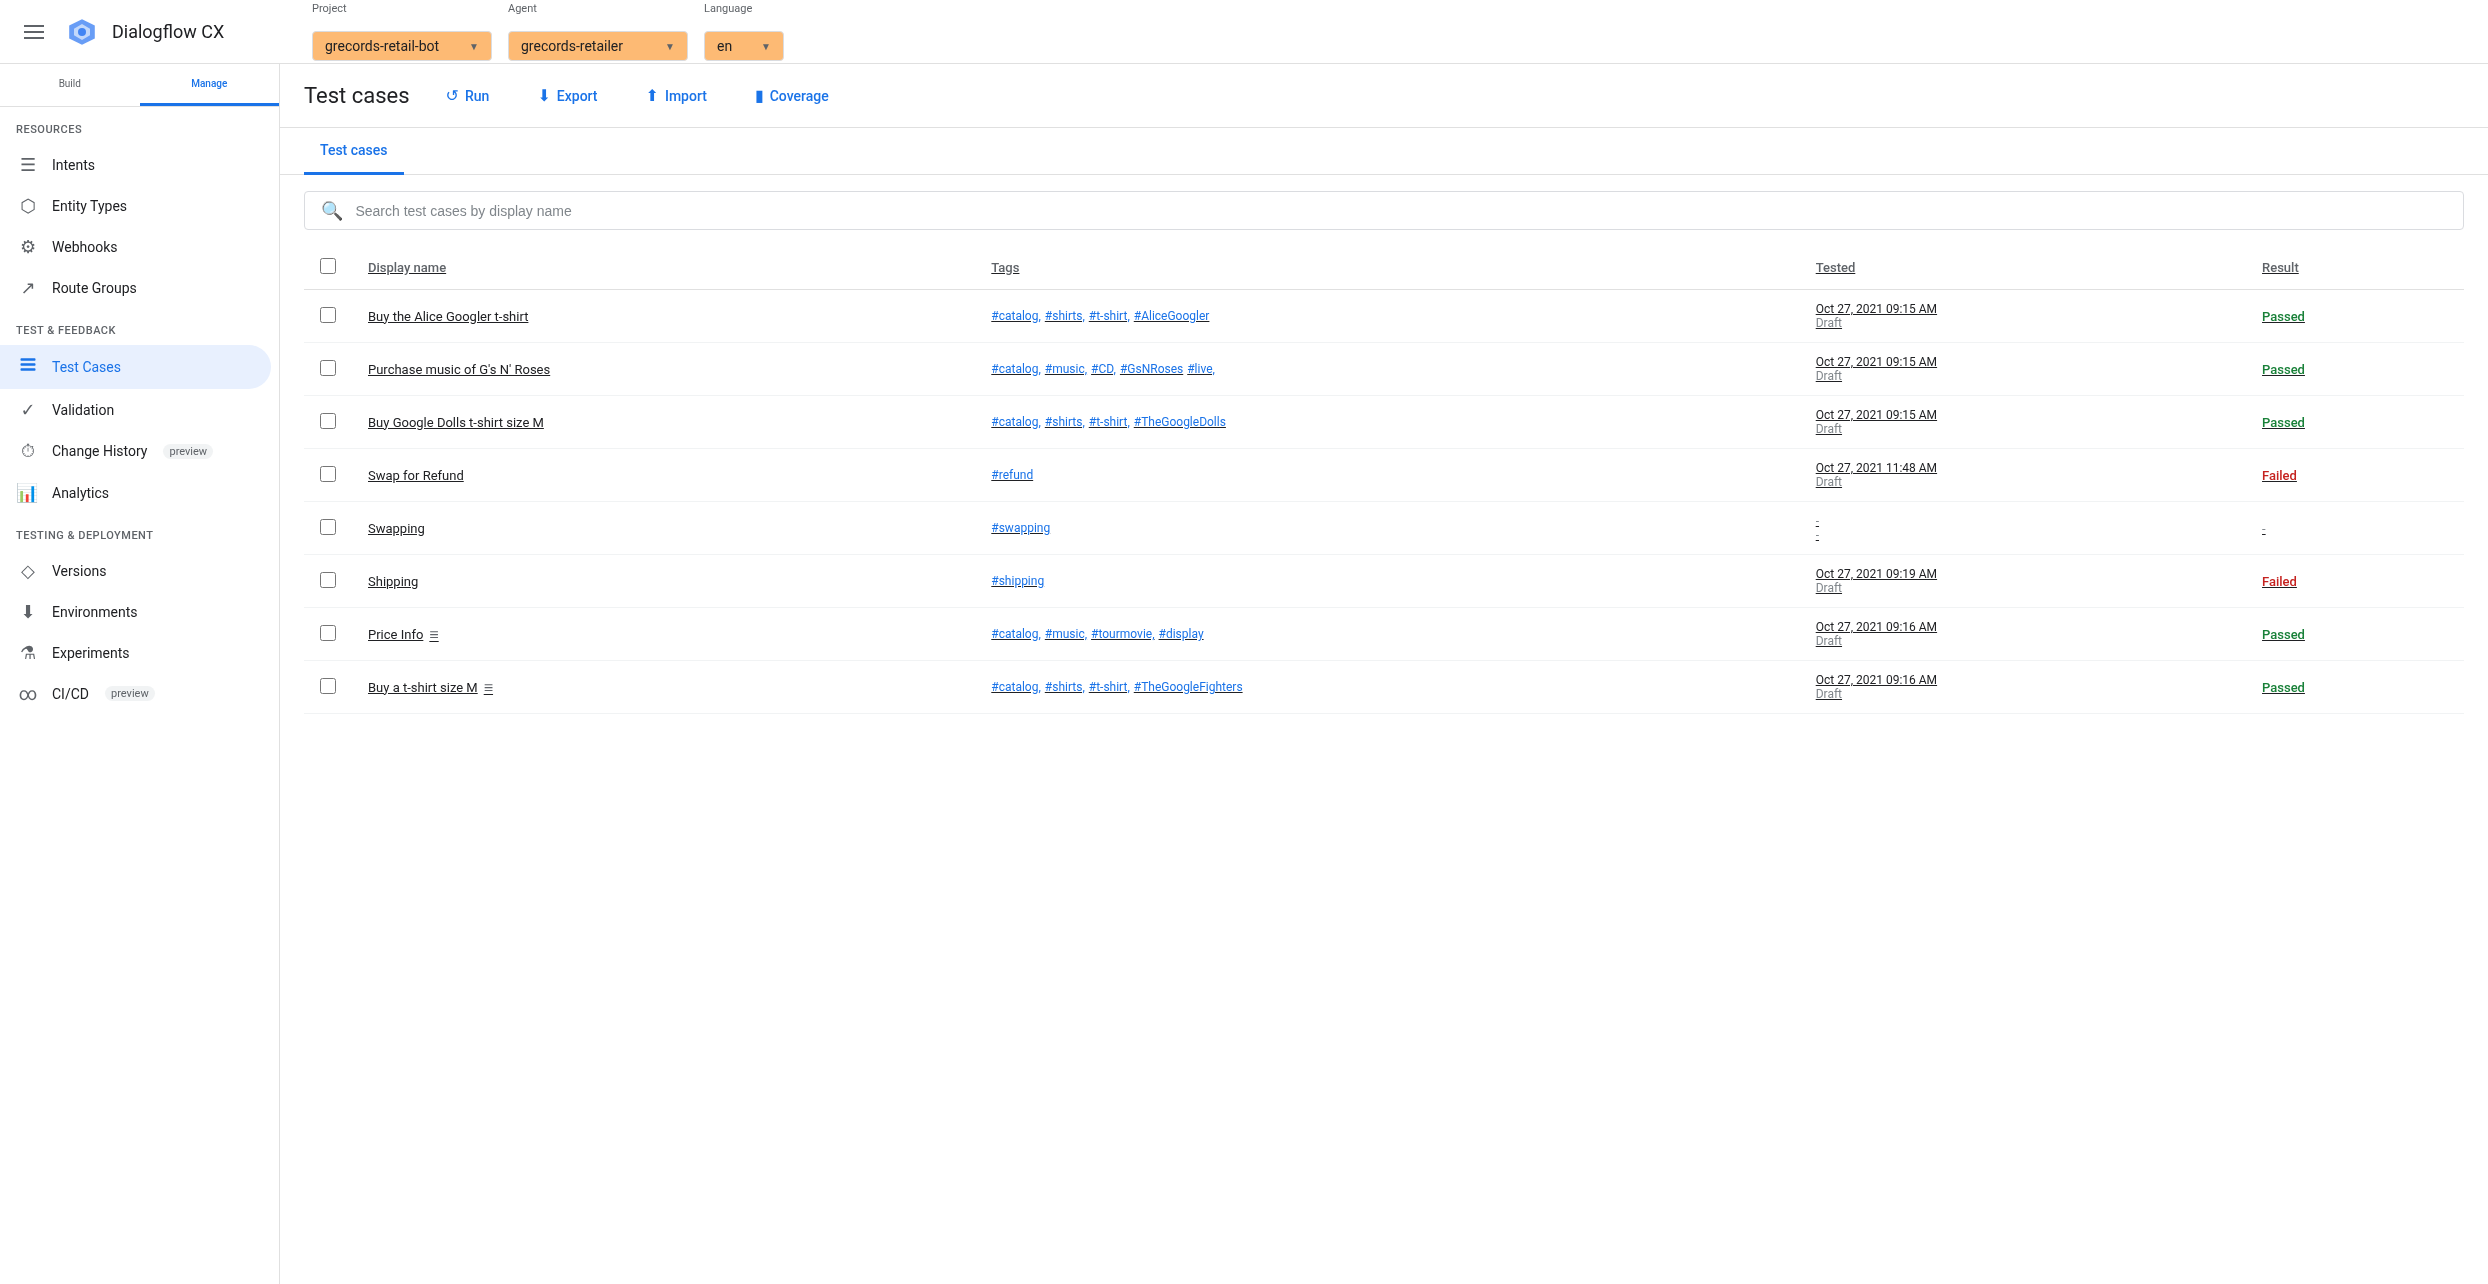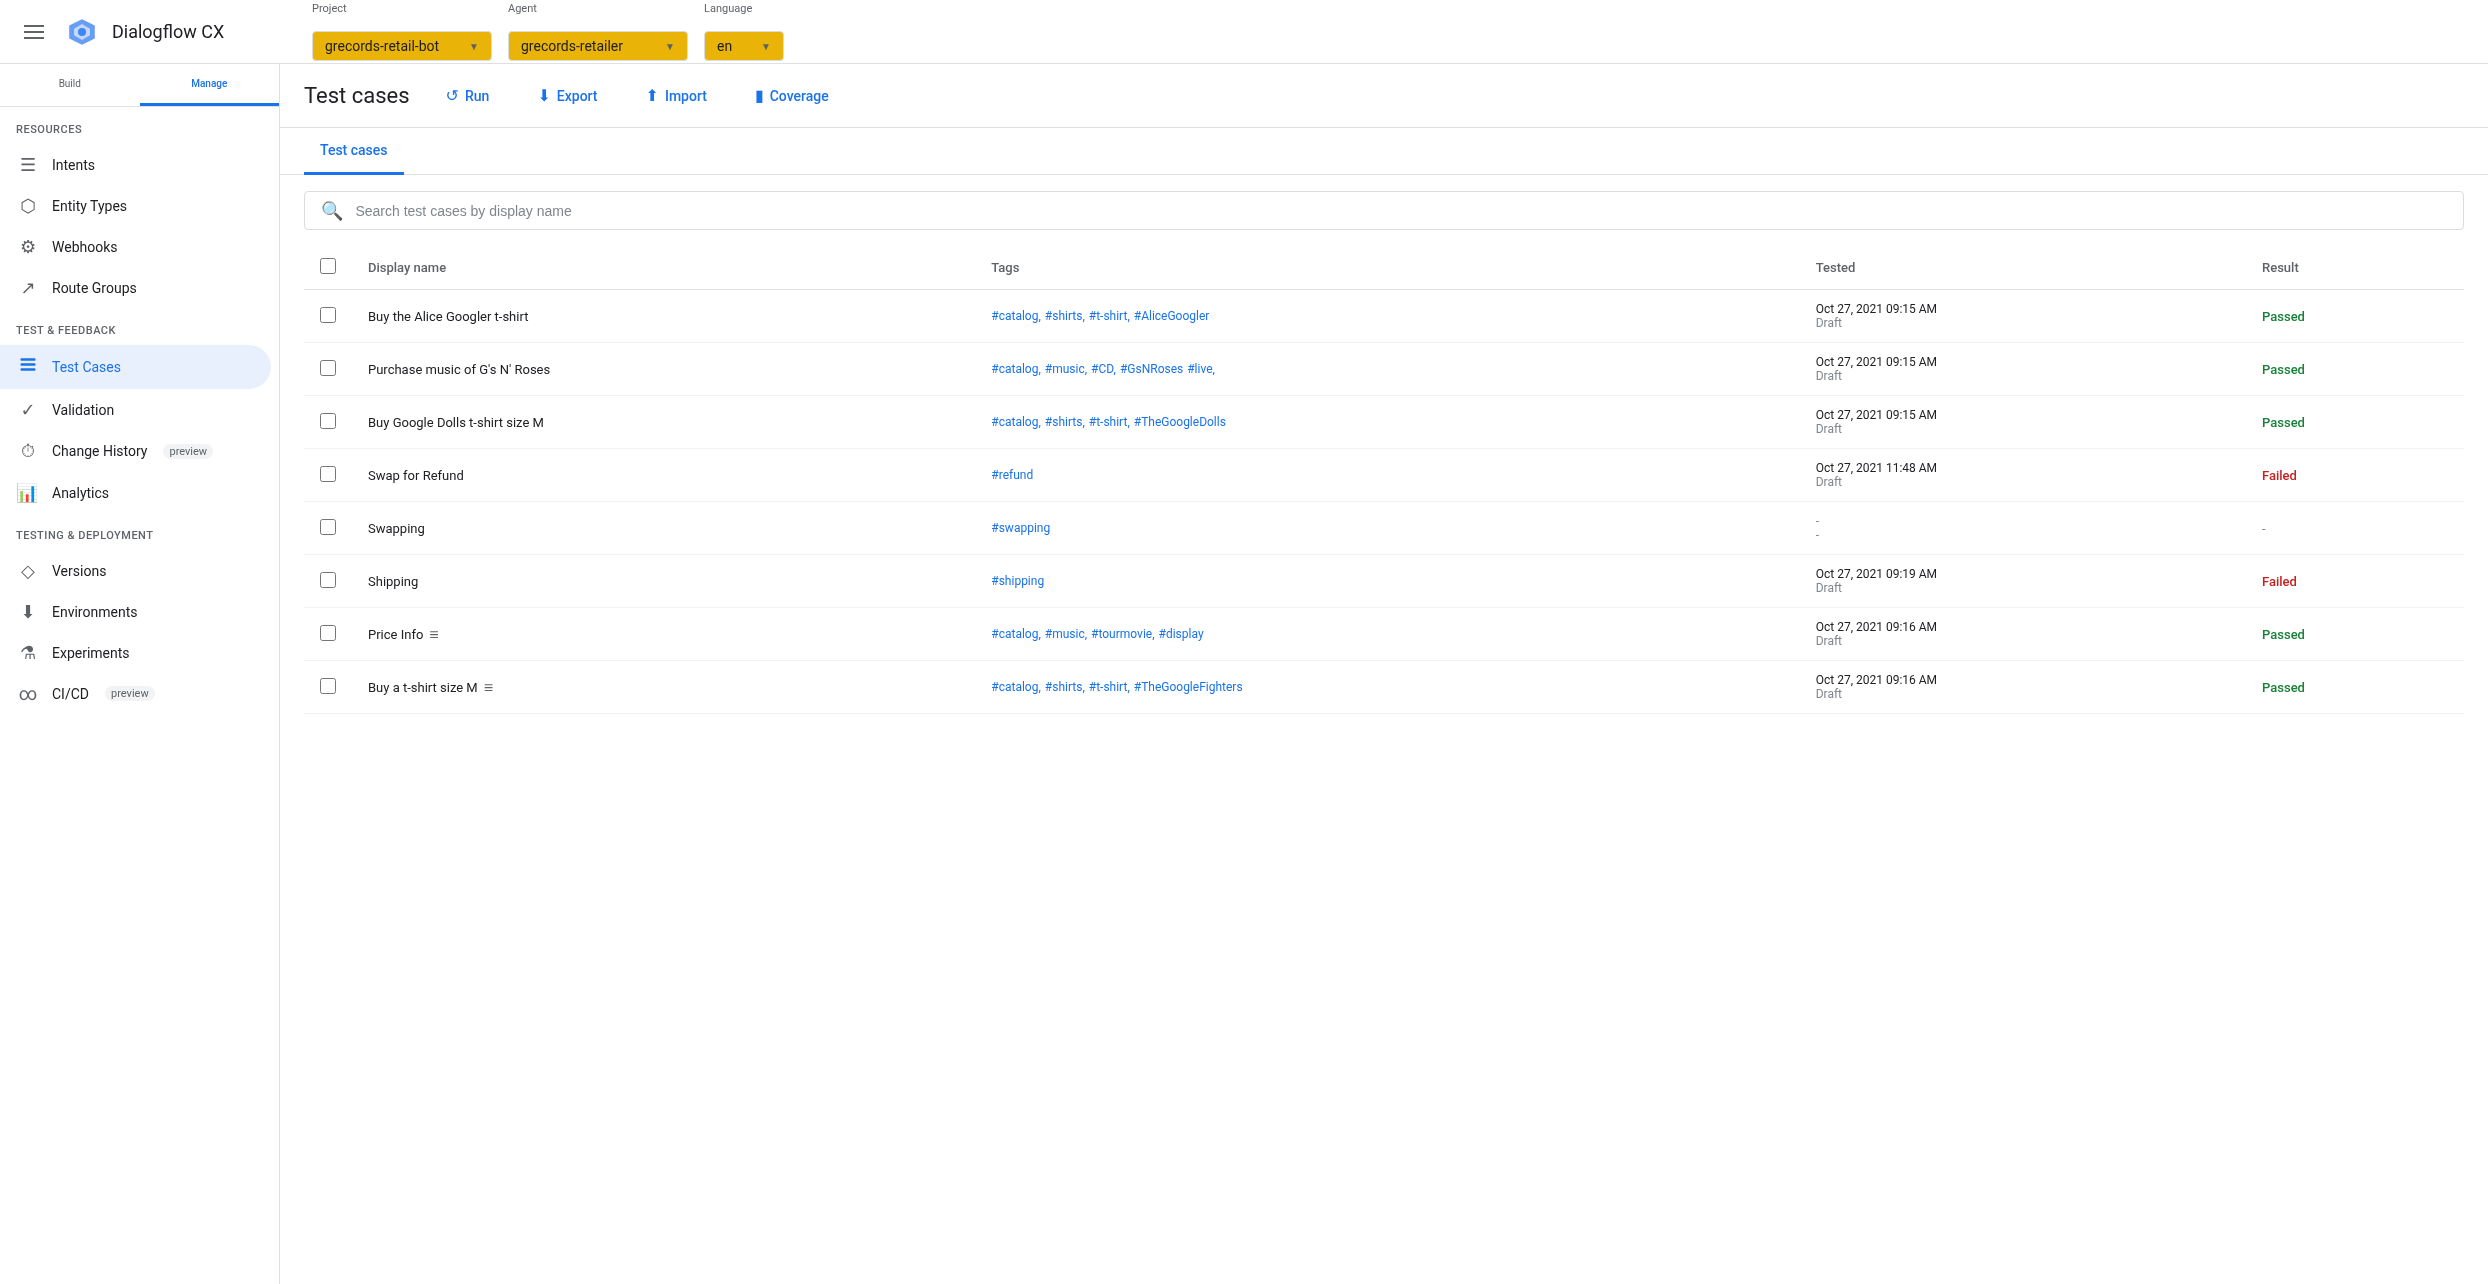--- a/index.html
+++ b/index.html
@@ -15,21 +15,21 @@
     .hamburger span { display: block; width: 20px; height: 2px; background: #5f6368; }
     .logo { width: 32px; height: 32px; }
     .app-title { font-size: 18px; font-weight: 400; color: #202124; white-space: nowrap; }
     .dropdowns { display: flex; gap: 16px; flex: 1; }
     .dropdown-group { display: flex; flex-direction: column; gap: 16px; }
     .dropdown-label { font-size: 11px; color: #5f6368; }
     .dropdown-select {
       display: flex; align-items: center; gap: 8px;
       border: 1px solid #dadce0; border-radius: 4px;
       padding: 6px 12px; cursor: pointer; min-width: 180px;
-      font-size: 14px; background: #eab308;
+      font-size: 14px; background: #fdba74;
     }
     .dropdown-arrow { font-size: 10px; color: #5f6368; margin-left: auto; }
 
     
     .main-layout { display: flex; height: calc(100vh - 64px); }
 
     
     .sidebar { width: 280px; border-right: 1px solid #e0e0e0; display: flex; flex-direction: column; overflow-y: auto; }
     .sidebar-tabs { display: flex; border-bottom: 1px solid #e0e0e0; }
     .sidebar-tab {
@@ -77,21 +77,21 @@
       display: flex; align-items: center; gap: 12px;
       margin: 16px 24px; border: 1px solid #dadce0; border-radius: 4px;
       padding: 8px 16px;
     }
     .search-icon { color: #5f6368; font-size: 18px; }
     .search-input { border: none; outline: none; flex: 1; font-size: 14px; color: #202124; }
     .search-input::placeholder { color: #80868b; }
 
     
     .table-container { flex: 1; overflow-y: auto; padding: 0 24px; }
-    table { width: 100%; border-collapse: collapse; }
+    table { width: 100%; border-collapse: collapse; text-decoration: underline; }
     thead tr { border-bottom: 1px solid #e0e0e0; }
     th {
       text-align: left; padding: 12px 16px; font-weight: 500;
       font-size: 13px; color: #5f6368; white-space: nowrap;
     }
     th:first-child { width: 40px; }
     td { padding: 12px 16px; font-size: 13px; border-bottom: 1px solid #f1f3f4; vertical-align: middle; }
     .checkbox { width: 16px; height: 16px; cursor: pointer; }
     .display-name { font-size: 13px; color: #202124; display: flex; align-items: center; gap: 6px; }
     .tags { display: flex; flex-wrap: wrap; gap: 4px; }

